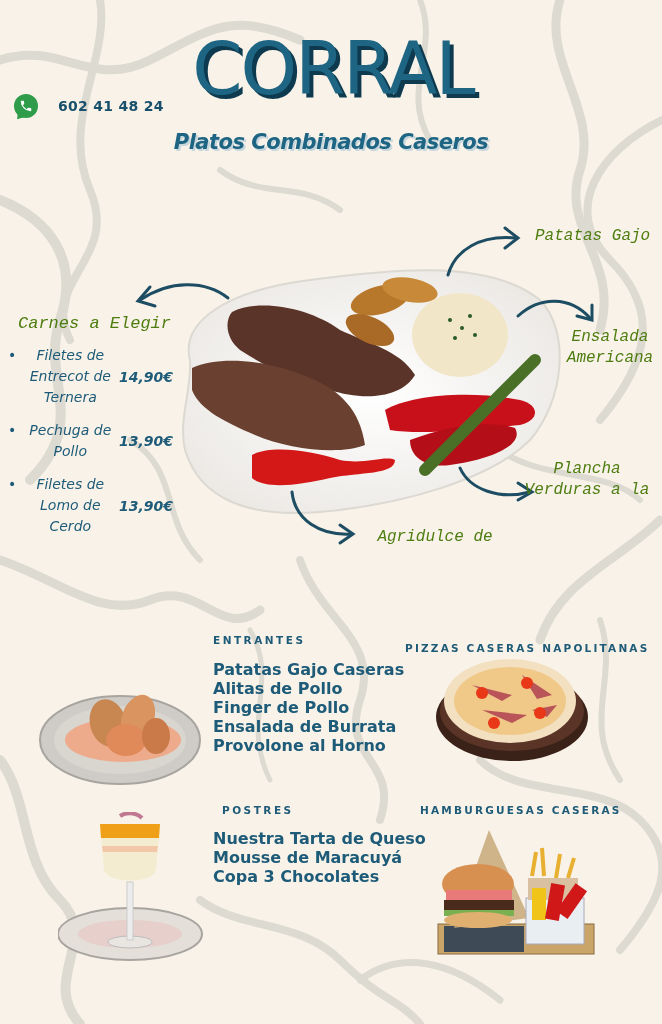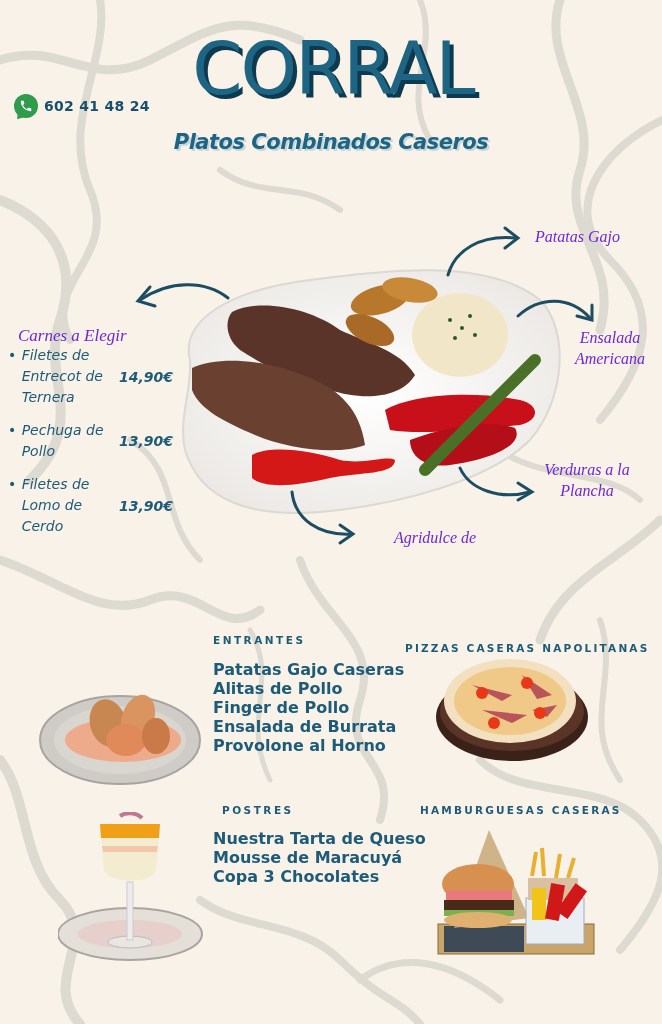--- a/index.html
+++ b/index.html
@@ -16,48 +16,48 @@
   
   .logo {
     left: 178px; top: 32px; width: 310px; text-align: center;
     font-family: "DejaVu Sans", sans-serif;
     font-size: 72px; font-weight: 400; letter-spacing: -2px;
     color: #1d6583;
     text-shadow: 4px 4px 0 #0d3a4f;
     line-height: 1;
     transform: scaleY(1.02);
   }
-  .phone { left: 14px; top: 94px; display: flex; align-items: center; gap: 6px; }
+  .phone { left: 14px; top: 94px; display: flex; align-items: center; gap: 20px; }
   .wa-icon {
     width: 24px; height: 24px; border-radius: 50%; background: #2e9c4a;
     display: flex; align-items: center; justify-content: center; position: relative;
   }
   .wa-icon::after {
     content: ""; position: absolute; left: 1px; bottom: -2px; width: 0; height: 0;
     border-left: 4px solid transparent; border-right: 4px solid transparent; border-top: 6px solid #2e9c4a;
     transform: rotate(40deg);
   }
   .phone-num { font-size: 14px; font-weight: bold; color: #184f6b; letter-spacing: 0.3px; }
   .subtitle {
     left: 0; top: 130px; width: 662px; text-align: center;
     font-family: "DejaVu Sans", sans-serif; font-style: italic; font-weight: bold;
     font-size: 21px; color: #1d6583; text-shadow: 2px 2px 0 #c8d6de;
     letter-spacing: -0.5px;
   }
 
   
   .lbl {
-    font-style: italic; color: #6d28d9; font-size: 16px; line-height: 21px;
-    text-align: center; font-family: Liberation Serif, serif;
-  }
-  .carnes-title { left: 18px; top: 325px; font-size: 17px; }
+    font-style: italic; color: #4d7c0f; font-size: 16px; line-height: 21px;
+    text-align: center; font-family: Liberation Mono, monospace;
+  }
+  .carnes-title { left: 18px; top: 313px; font-size: 17px; }
   .meat-list { left: 8px; top: 345px; width: 165px; }
   .meat-item { display: flex; align-items: center; margin-bottom: 12px; }
   .bullet { width: 14px; font-size: 14px; color: #1d5b78; align-self: flex-start; margin-top: 2px; }
-  .meat-name { width: 100px; font-style: italic; font-size: 14px; line-height: 21px; color: #1d5b78; }
+  .meat-name { width: 100px; font-style: italic; font-size: 14px; line-height: 21px; color: #1d5b78; text-align: center; }
   .meat-price { width: 55px; font-style: italic; font-size: 14px; font-weight: bold; color: #1d5b78; text-align: right; }
 
   
   .plate-wrap { left: 170px; top: 250px; width: 400px; height: 280px; }
 
   .section-title {
     font-size: 10.5px; font-weight: bold; letter-spacing: 2.5px; color: #1d5b78;
   }
   .menu-list { font-size: 16px; font-weight: bold; color: #1d5b78; line-height: 19px; }
 </style>
@@ -147,22 +147,22 @@
       <path d="M340 525 L353 534 L340 543"></path>
   </g>
 </svg>
 
 <div class="abs lbl" style="left:535px;top:226px;">Patatas Gajo</div>
 <div class="abs lbl" style="left:560px;top:327px;width:100px;">
   <div>Ensalada</div>
   <div>Americana</div>
 </div>
 <div class="abs lbl" style="left:522px;top:459px;width:130px;">
+  <div>Plancha</div>
   <div>Verduras a la</div>
-  <div>Plancha</div>
 </div>
 <div class="abs lbl" style="left:340px;top:527px;width:190px;">
   <div>Agridulce de</div>
 </div>
 
 <div class="abs lbl carnes-title">Carnes a Elegir</div>
 <div class="abs meat-list">
   <div class="meat-item">
     <span class="bullet">•</span>
     <div class="meat-name">

